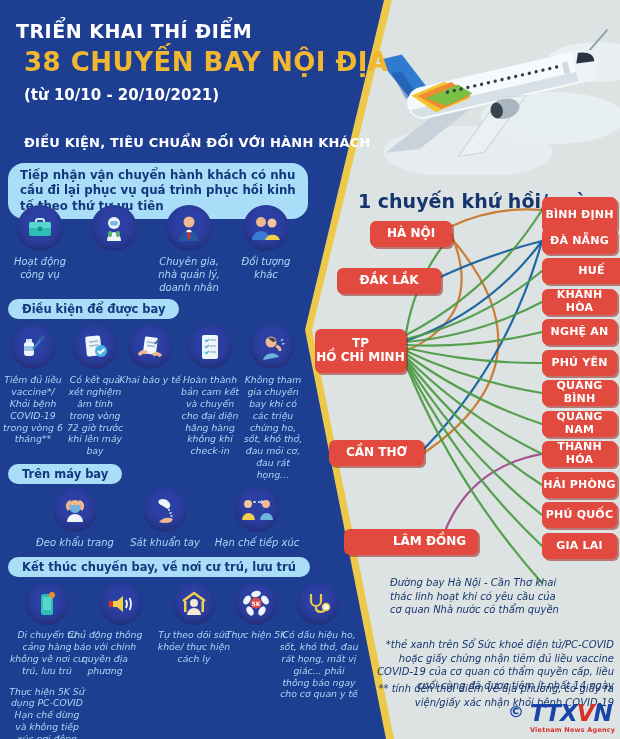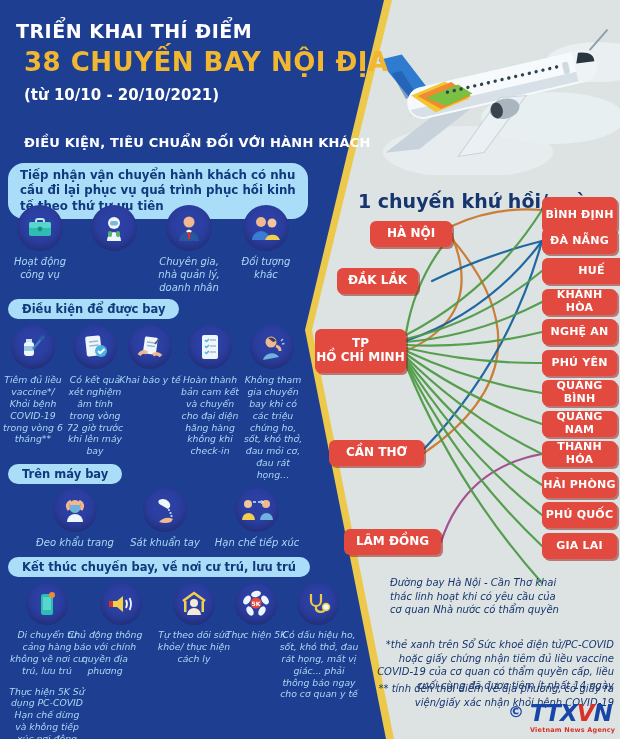--- a/index.html
+++ b/index.html
@@ -308,31 +308,31 @@
       <path d="M406 361 Q460.50803328182354 449.91498359527276 542 515" fill="none" stroke="#4e9b47" stroke-width="2.2" stroke-linecap="round" opacity="0.95"></path>
       <path d="M406 363 Q457.9475228185594 466.4297098179012 542 546" fill="none" stroke="#4e9b47" stroke-width="2.2" stroke-linecap="round" opacity="0.95"></path>
       <path d="M406 365 Q455.33442322248135 485.6445800079933 542 583" fill="none" stroke="#4e9b47" stroke-width="2.2" stroke-linecap="round" opacity="0.95"></path>
     </svg>
 
   <div class="abs mapcaption" style="left:358px;top:170px;">1 chuyến khứ hồi/ngày</div>
 
   <div class="cbox obox" style="left:370px;top:221px;width:82px;height:26px;">
       <span>HÀ NỘI</span>
     </div>
-  <div class="cbox obox" style="left:337px;top:268px;width:81px;height:26px;">
+  <div class="cbox obox" style="left:337px;top:268px;width:104px;height:26px;">
       <span>ĐẮK LẮK</span>
     </div>
   <div class="cbox obox" style="left:315px;top:329px;width:91px;height:44px;">
       <span>TP</span>
       <span>HỒ CHÍ MINH</span>
     </div>
   <div class="cbox obox" style="left:329px;top:440px;width:95px;height:26px;">
       <span>CẦN THƠ</span>
     </div>
-  <div class="cbox obox" style="left:344px;top:529px;width:97px;height:26px;">
+  <div class="cbox obox" style="left:344px;top:529px;width:97px;height:26px;padding-left:37px;">
       <span>LÂM ĐỒNG</span>
     </div>
 
   <div class="cbox dbox" style="left:542px;top:197px;width:75px;height:36px;">
       <span>BÌNH ĐỊNH</span>
     </div>
   <div class="cbox dbox" style="left:542px;top:228px;width:75px;height:26px;">
       <span>ĐÀ NẴNG</span>
     </div>
   <div class="cbox dbox" style="left:542px;top:258px;width:99px;height:26px;">

